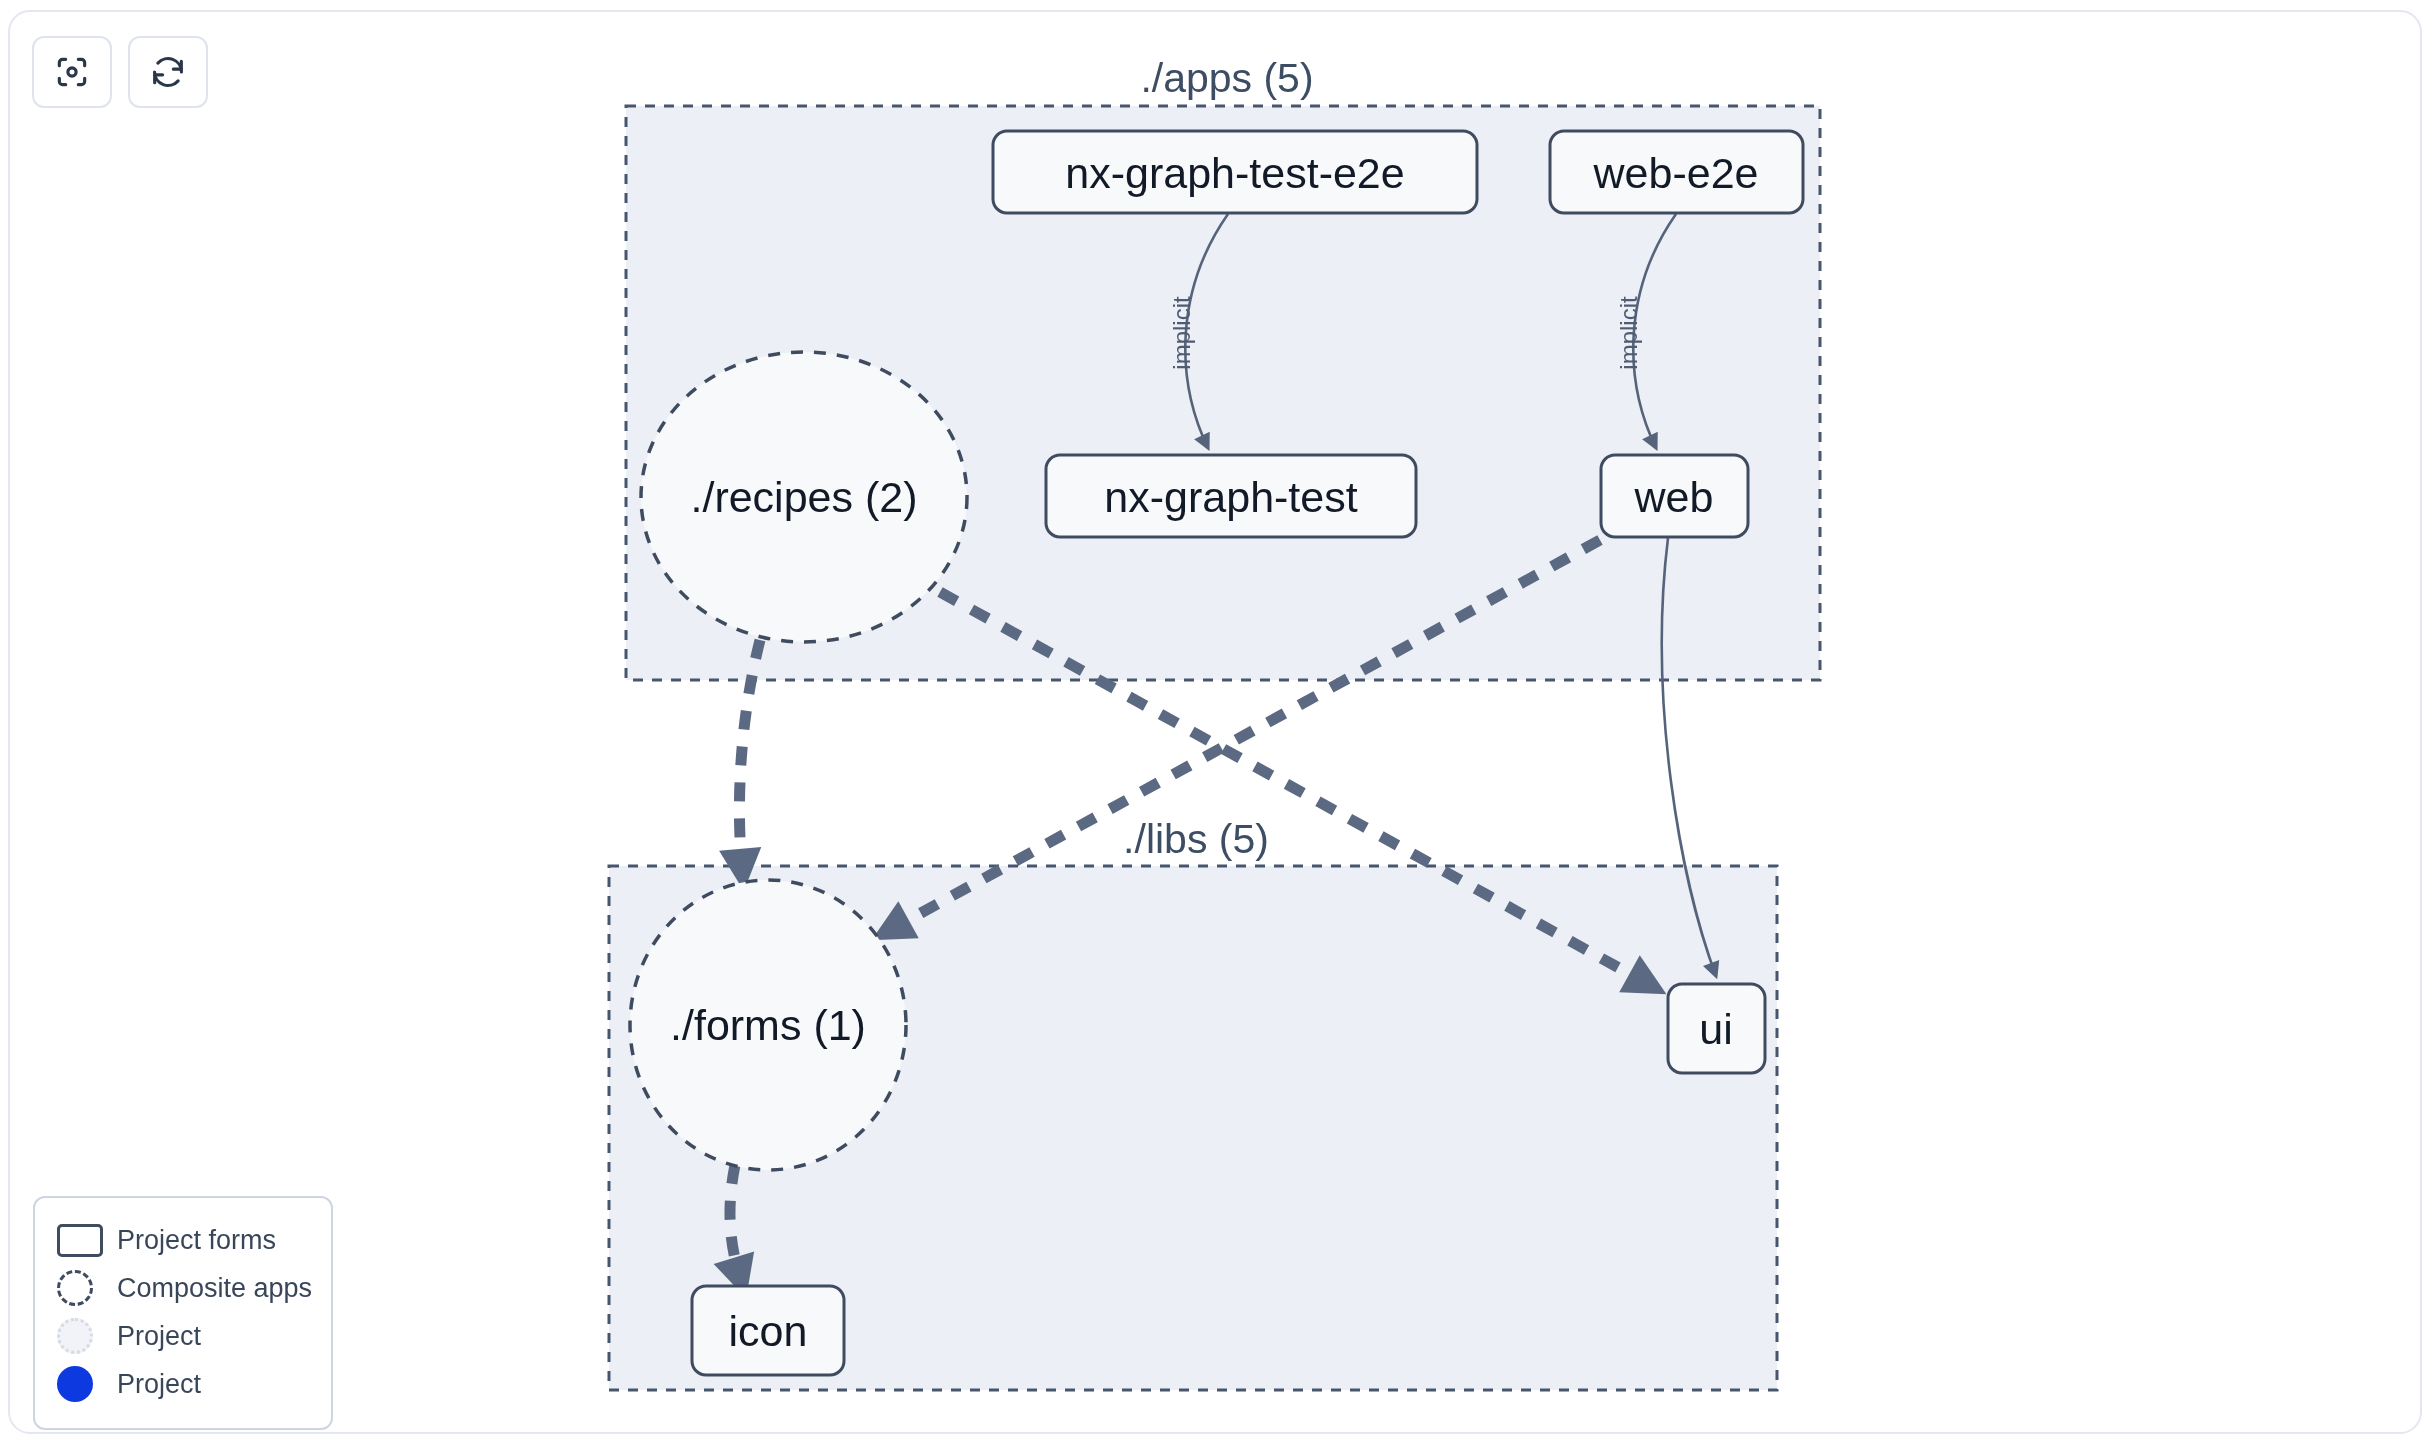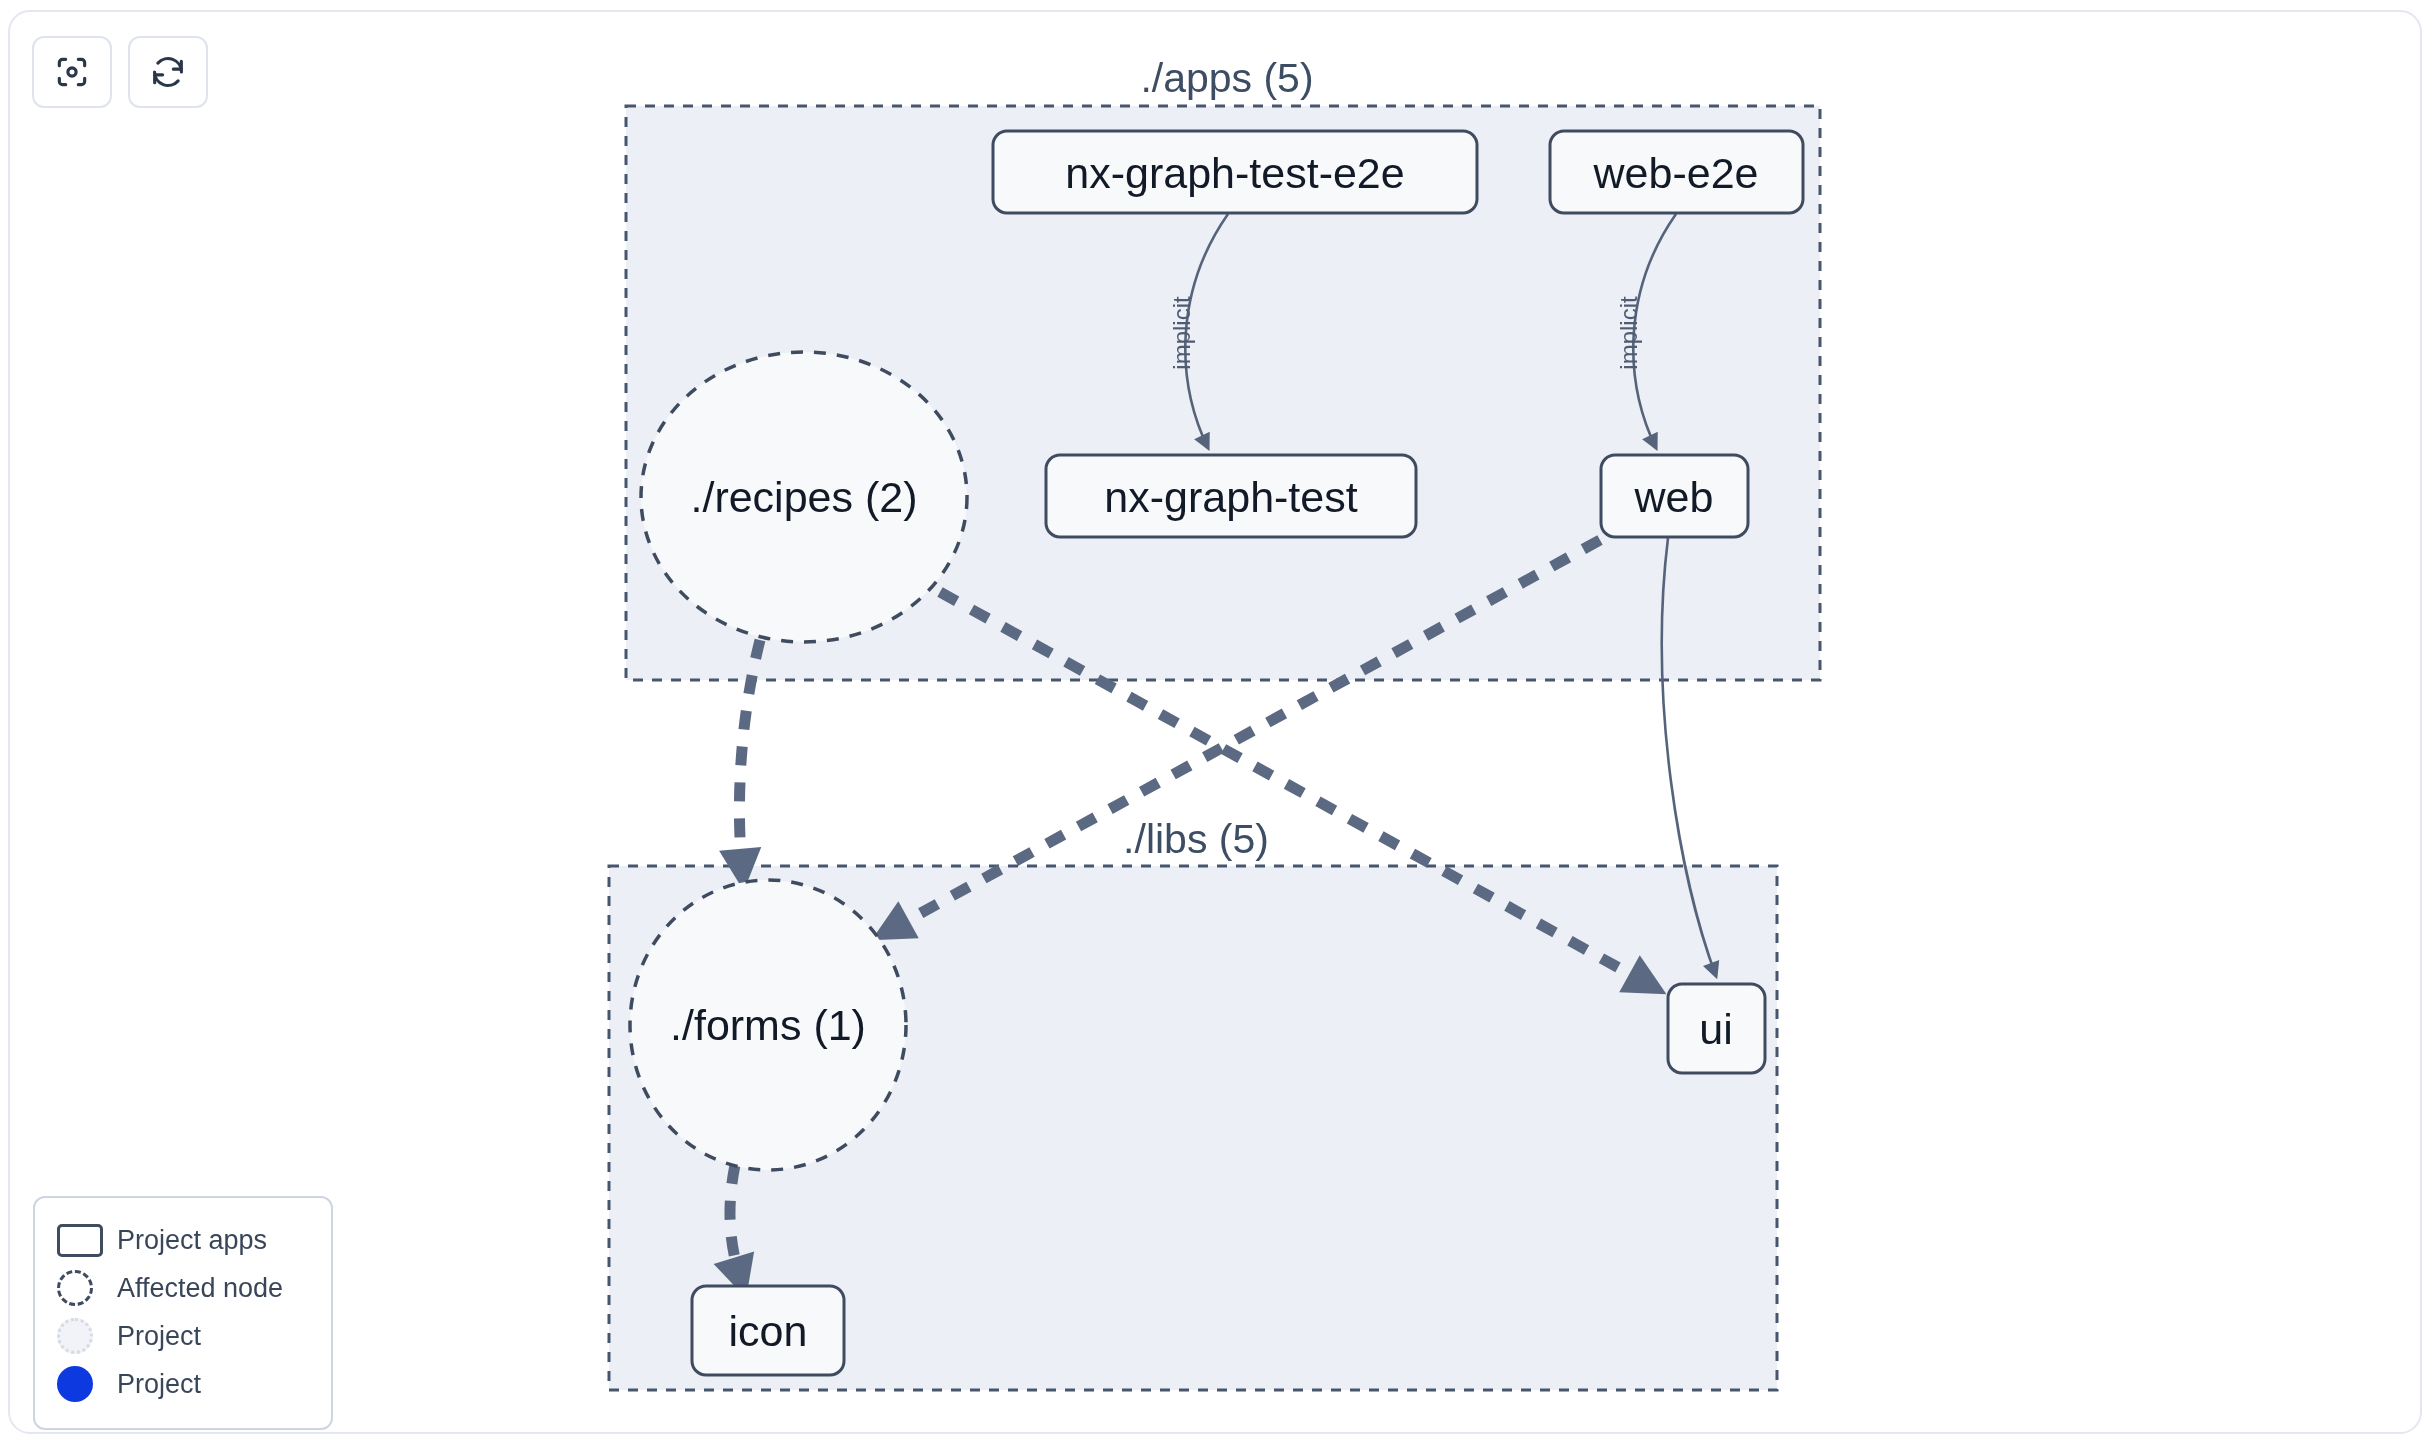--- a/index.html
+++ b/index.html
@@ -289,27 +289,27 @@
       <rect class="node-rect" x="692" y="1286" width="152" height="89" rx="14"></rect>
       <text class="node-label" x="768" y="1331">icon</text>
     </g>
   </svg>
 
   <div class="legend">
     <div class="legend-row">
       <span class="legend-swatch">
           <span class="sw-project"></span>
         </span>
-      <span class="legend-text">Project apps</span>
+      <span class="legend-text">Project forms</span>
     </div>
     <div class="legend-row">
       <span class="legend-swatch">
           <span class="sw-composite"></span>
         </span>
-      <span class="legend-text">Affected node</span>
+      <span class="legend-text">Composite apps</span>
     </div>
     <div class="legend-row">
       <span class="legend-swatch">
           <span class="sw-affected"></span>
         </span>
       <span class="legend-text">Project</span>
     </div>
     <div class="legend-row">
       <span class="legend-swatch">
           <span class="sw-touched"></span>

